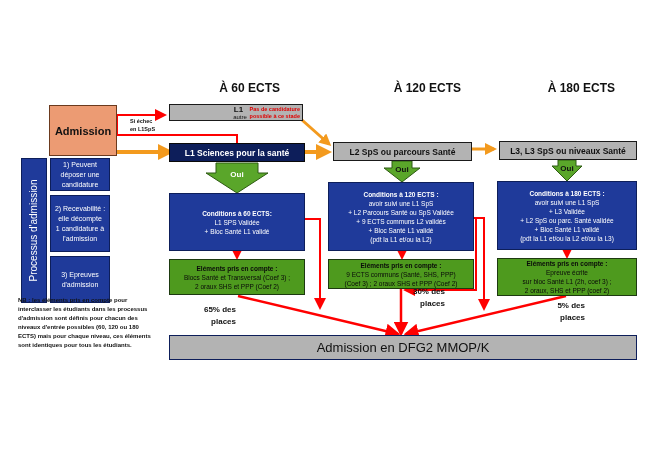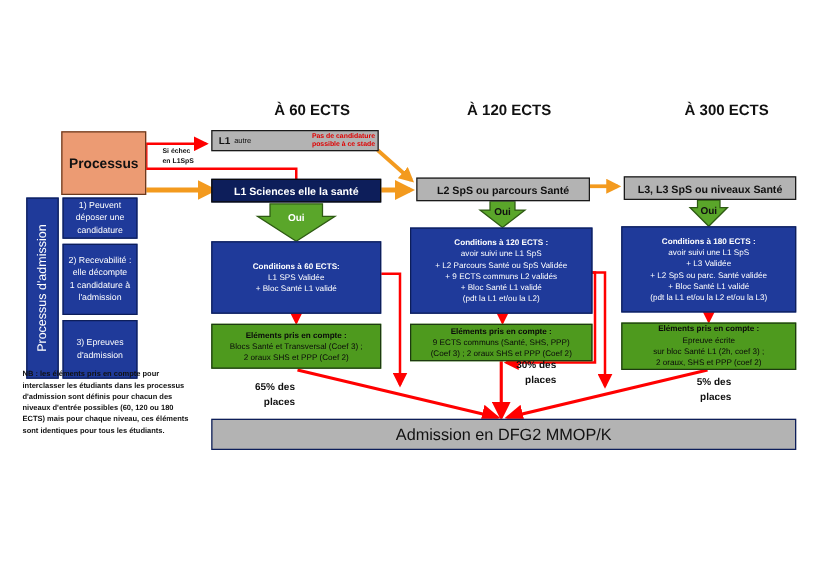--- a/index.html
+++ b/index.html
@@ -52,40 +52,40 @@
   </g>
   <g>
     <polygon points="392,161 412,161 412,168 420,168 402,182 384,168 392,168" fill="#5aa62a" stroke="#2d5a12" stroke-width="1"></polygon>
   </g>
   <g>
     <polygon points="558,160 576,160 576,166 582,166 567,181 552,166 558,166" fill="#5aa62a" stroke="#2d5a12" stroke-width="1"></polygon>
   </g>
 </svg>
 
 <div class="abs heading" style="left:195px; top:81px; width:85px;">À 60 ECTS</div>
-<div class="abs heading" style="left:356px; top:81px; width:85px;">À 120 ECTS</div>
-<div class="abs heading" style="left:530px; top:81px; width:85px;">À 300 ECTS</div>
+<div class="abs heading" style="left:376px; top:81px; width:85px;">À 120 ECTS</div>
+<div class="abs heading" style="left:530px; top:81px; width:85px;">À 180 ECTS</div>
 
-<div class="abs box" style="left:49px; top:105px; width:68px; height:51px; background:#ec9b73; border:1px solid #6b3a1e; font-weight:bold; font-size:11px; color:#111;">Processus</div>
+<div class="abs box" style="left:49px; top:105px; width:68px; height:51px; background:#ec9b73; border:1px solid #6b3a1e; font-weight:bold; font-size:11px; color:#111;">Admission</div>
 
 <div class="abs" style="left:130px; top:117px; font-size:5.5px; font-weight:bold; line-height:8px; color:#111;">
   <div>Si échec</div>
   <div>en L1SpS</div>
 </div>
 
-<div class="abs grey" style="left:169px; top:104px; width:134px; height:17px; display:flex; align-items:center; padding-left:5px;">
+<div class="abs grey" style="left:169px; top:104px; width:134px; height:17px; display:flex; align-items:center; padding-left:5px;flex-direction:column;">
   <span style="font-size:8px;">L1</span>
   <span style="font-size:6px; font-weight:normal; margin-left:3px;">autre</span>
   <span style="position:absolute; right:2px; top:1px; font-size:5.5px; line-height:7px; color:#e00000; text-align:right;">
     <span style="display:block;">Pas de candidature</span>
     <span style="display:block;">possible à ce stade</span>
   </span>
 </div>
 
-<div class="abs box navy" style="left:169px; top:143px; width:136px; height:19px; font-size:8.5px; font-weight:bold;">L1 Sciences elle la santé</div>
+<div class="abs box navy" style="left:169px; top:143px; width:136px; height:19px; font-size:8.5px; font-weight:bold;">L1 Sciences pour la santé</div>
 <div class="abs box grey" style="left:333px; top:142px; width:139px; height:19px; font-size:8.5px;">L2 SpS ou parcours Santé</div>
 <div class="abs box grey" style="left:499px; top:141px; width:138px; height:19px; font-size:8.5px;">L3, L3 SpS ou niveaux Santé</div>
 
 <div class="abs" style="left:222px; top:170px; width:30px; text-align:center; font-size:8px; font-weight:bold; color:#fff;">Oui</div>
 <div class="abs" style="left:390px; top:165px; width:24px; text-align:center; font-size:8px; font-weight:bold; color:#111;">Oui</div>
 <div class="abs" style="left:555px; top:164px; width:24px; text-align:center; font-size:8px; font-weight:bold; color:#111;">Oui</div>
 
 <div class="abs box" style="left:21px; top:158px; width:26px; height:145px; background:#1f3a9a; border:1px solid #0d1e5a;">
   <div style="transform:rotate(-90deg); white-space:nowrap; color:#fff; font-size:10px;">Processus d'admission</div>
 </div>

